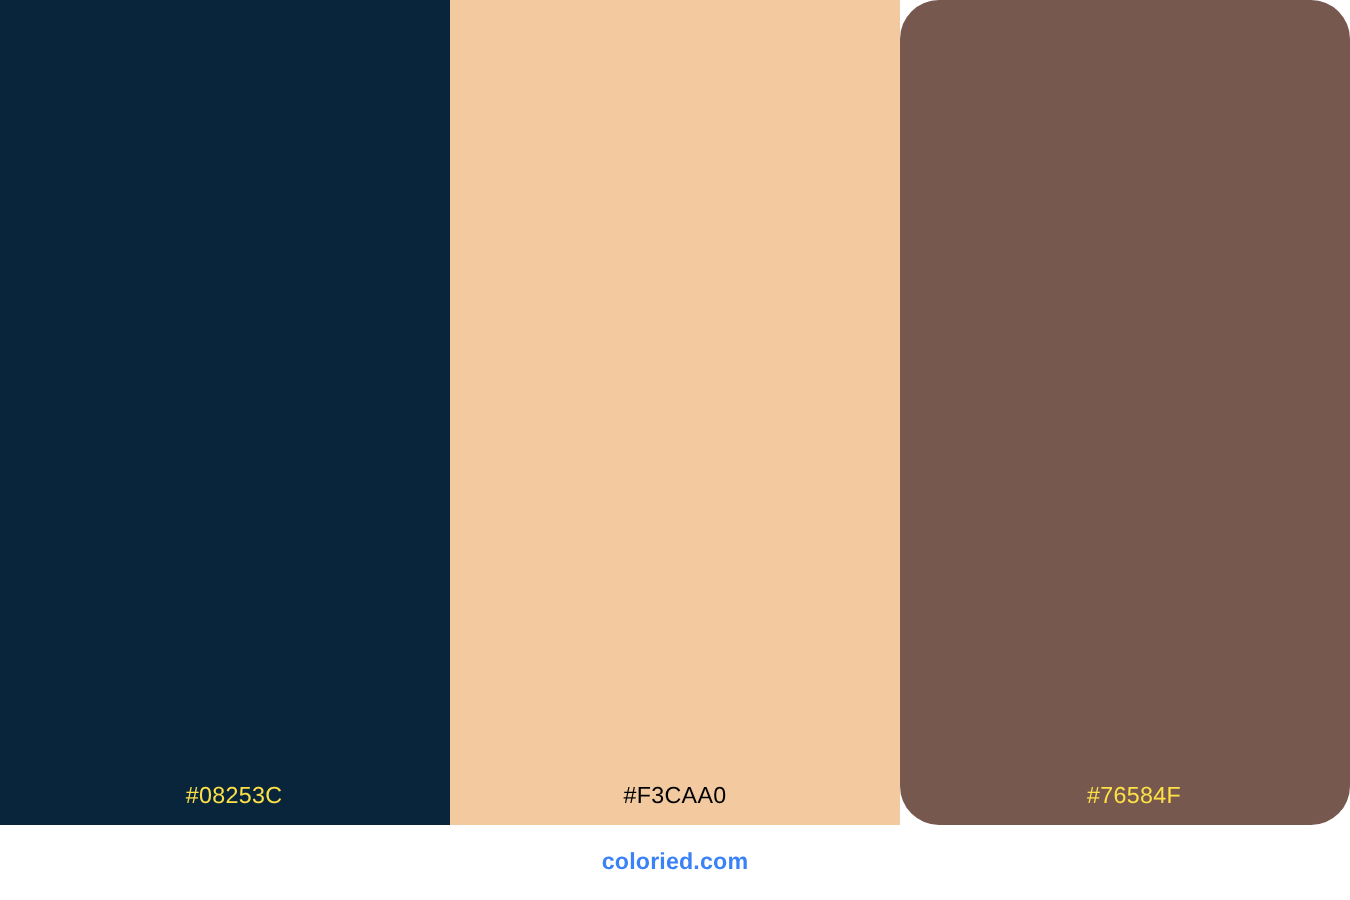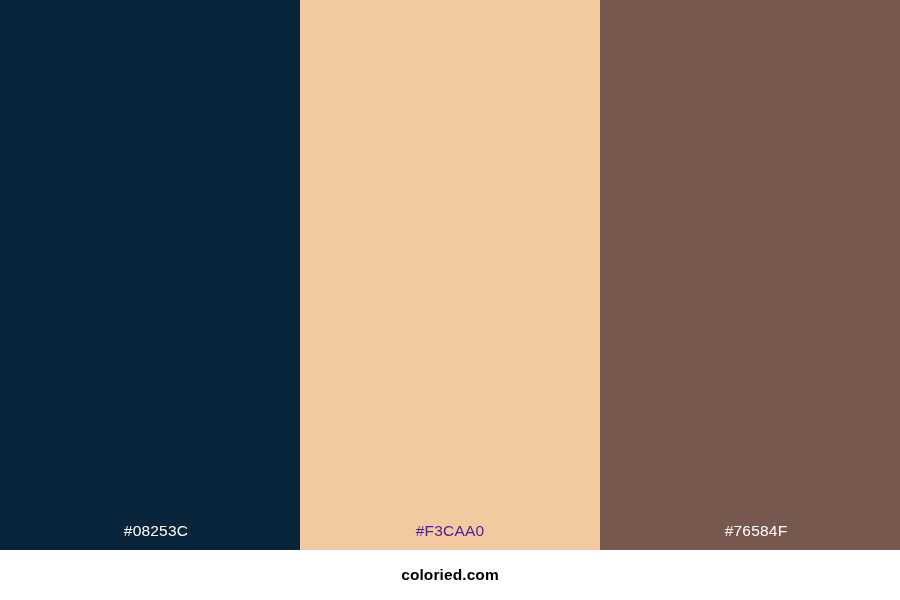--- a/index.html
+++ b/index.html
@@ -50,22 +50,22 @@
     font-family: "Liberation Sans", sans-serif;
     font-size: 15.5px;
     font-weight: 400;
     letter-spacing: 0.2px;
     line-height: 1;
     padding-bottom: 12px;
     white-space: nowrap;
     user-select: none;
   }
 
-  .swatch-label.light-text { color: #ffffff; padding-left: 12px; }
-  .swatch-label.dark-text  { color: #4c1d95; }
+  .swatch-label.light-text { color: #fde047; padding-left: 12px; }
+  .swatch-label.dark-text  { color: #000000; }
 
   
   #footer-bar {
     width: 900px;
     height: 50px;
     flex: 0 0 50px;
     background: #ffffff;
     display: flex;
     align-items: center;
     justify-content: center;
@@ -91,23 +91,23 @@
     <div class="swatch" style="background-color: rgb(8, 37, 60);">
       <span class="swatch-label light-text">#08253C</span>
     </div>
 
 
     <div class="swatch" style="background-color: rgb(243, 202, 160);">
       <span class="swatch-label dark-text">#F3CAA0</span>
     </div>
 
 
-    <div class="swatch" style="background-color: rgb(118, 88, 79);">
+    <div class="swatch" style="background-color: rgb(118, 88, 79); border-radius: 26px;">
       <span class="swatch-label light-text">#76584F</span>
     </div>
 
   </div>
 
   <div id="footer-bar" style="background-color: rgb(255, 255, 255);">
-    <span id="footer-brand" style="color: #000000;">coloried.com</span>
+    <span id="footer-brand" style="color: #3b82f6;">coloried.com</span>
   </div>
 
 </div>
 
 </body></html>

